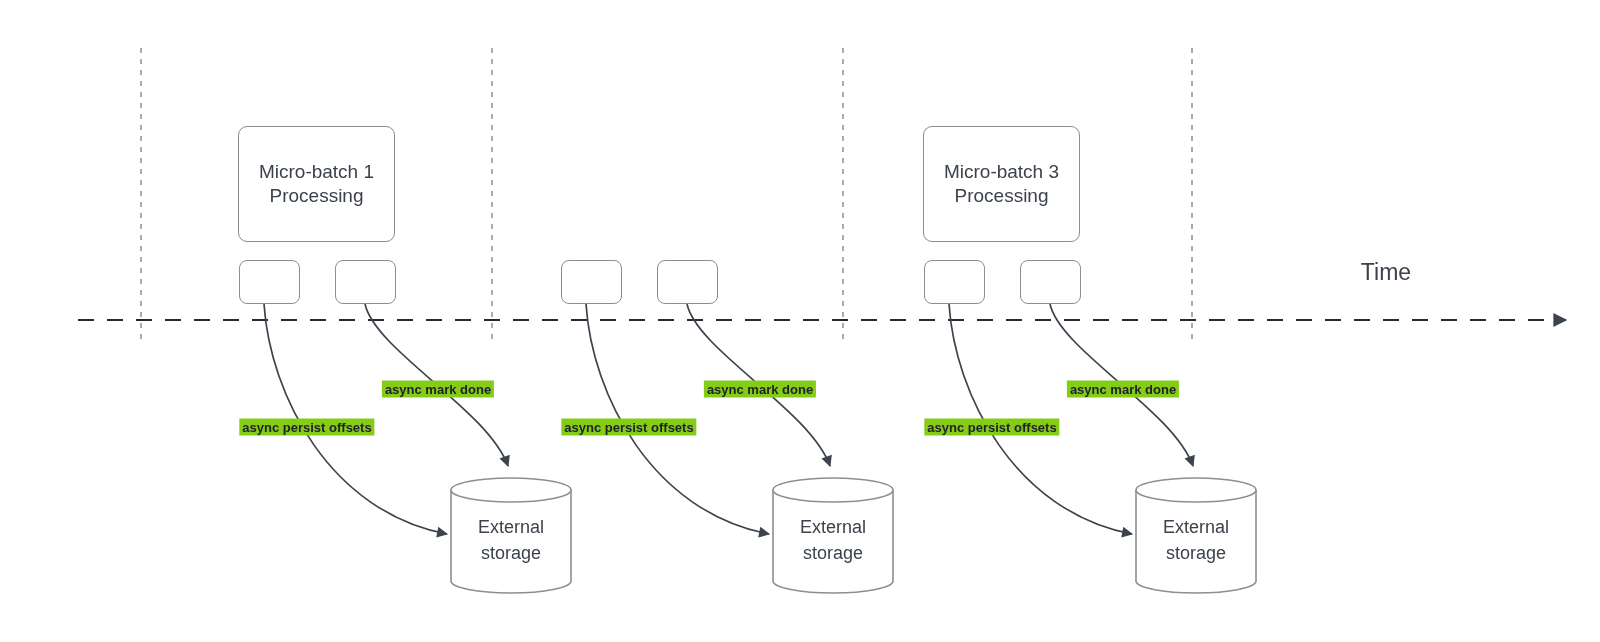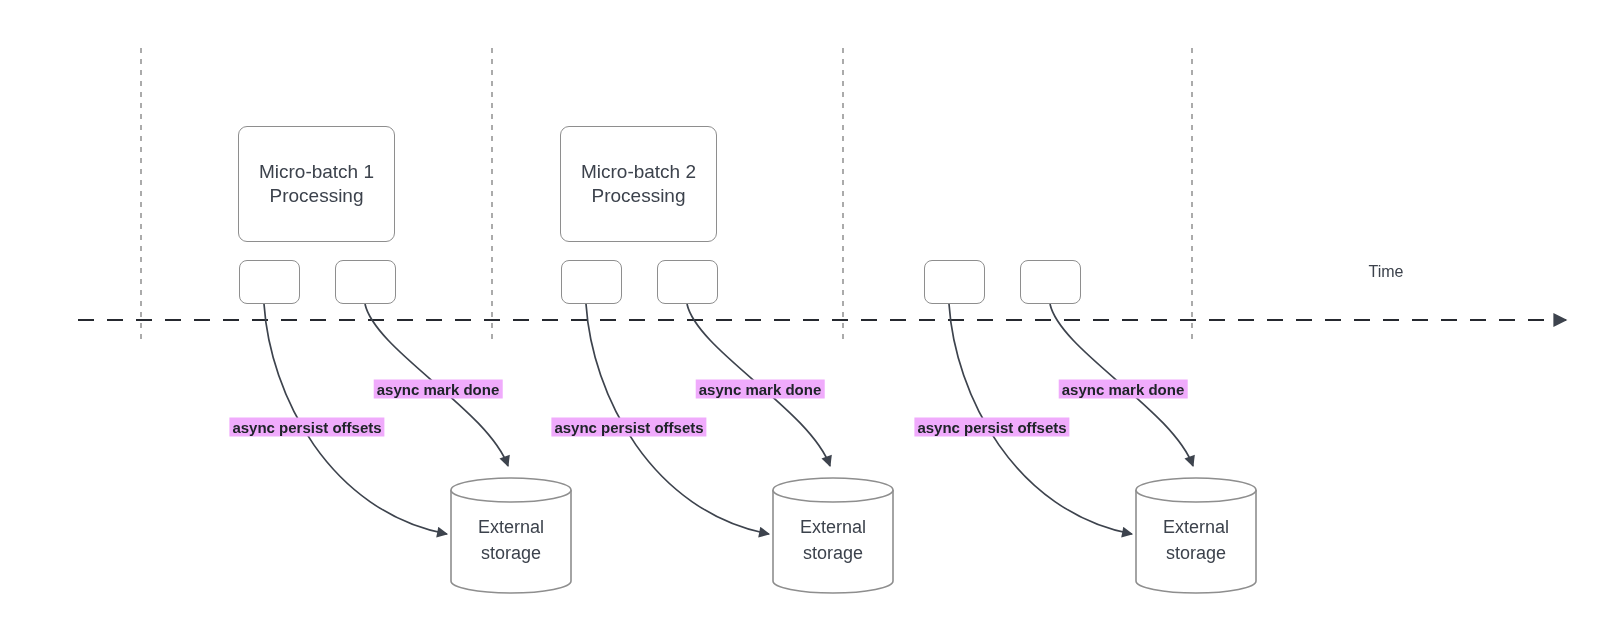--- a/index.html
+++ b/index.html
@@ -83,43 +83,43 @@
     border: 1.6px solid var(--shape-stroke);
     border-radius: 8px;
     background: #fff;
   }
   .task-rect.a { left: 239px; }
   .task-rect.b { left: 335px; }
 
   .edge-label {
     transform: translate(-50%, -50%);
     white-space: nowrap;
-    font-size: 15px;
+    font-size: 13px;
     font-weight: bold;
     color: var(--label-text);
-    background: #f0abfc;
+    background: #84cc16;
     padding: 1px 3px;
   }
   .lbl-offsets { left: 307px; top: 427px; }
   .lbl-done    { left: 438px; top: 389px; }
 
   .storage-label {
     left: 466px; top: 514px;
     width: 90px; height: 52px;
     display: flex; align-items: center; justify-content: center;
     text-align: center;
     font-size: 18px; line-height: 26px;
     color: var(--text-primary);
   }
 
   .time-label {
     position: absolute;
     left: 1386px; top: 272px;
     transform: translate(-50%, -50%);
-    font-size: 16px;
+    font-size: 23px;
     color: var(--text-primary);
   }
 </style>
 </head>
 <body>
 
 <div class="canvas">
 
   <svg class="layer" viewBox="0 0 1600 642">
     <defs>
@@ -167,31 +167,31 @@
       <span>Micro-batch 1 Processing</span>
     </div>
     <div class="task-rect a"></div>
     <div class="task-rect b"></div>
     <div class="edge-label lbl-offsets">async persist offsets</div>
     <div class="edge-label lbl-done">async mark done</div>
     <div class="storage-label">External storage</div>
   </div>
 
   <div class="grp" style="--dx:322px">
-    <div class="proc-box">
-      <span>Micro-batch 2 Processing</span>
-    </div>
     <div class="task-rect a"></div>
     <div class="task-rect b"></div>
     <div class="edge-label lbl-offsets">async persist offsets</div>
     <div class="edge-label lbl-done">async mark done</div>
     <div class="storage-label">External storage</div>
   </div>
 
   <div class="grp" style="--dx:685px">
+    <div class="proc-box">
+      <span>Micro-batch 3 Processing</span>
+    </div>
     <div class="task-rect a"></div>
     <div class="task-rect b"></div>
     <div class="edge-label lbl-offsets">async persist offsets</div>
     <div class="edge-label lbl-done">async mark done</div>
     <div class="storage-label">External storage</div>
   </div>
 
   <div class="time-label">Time</div>
 
 </div>

